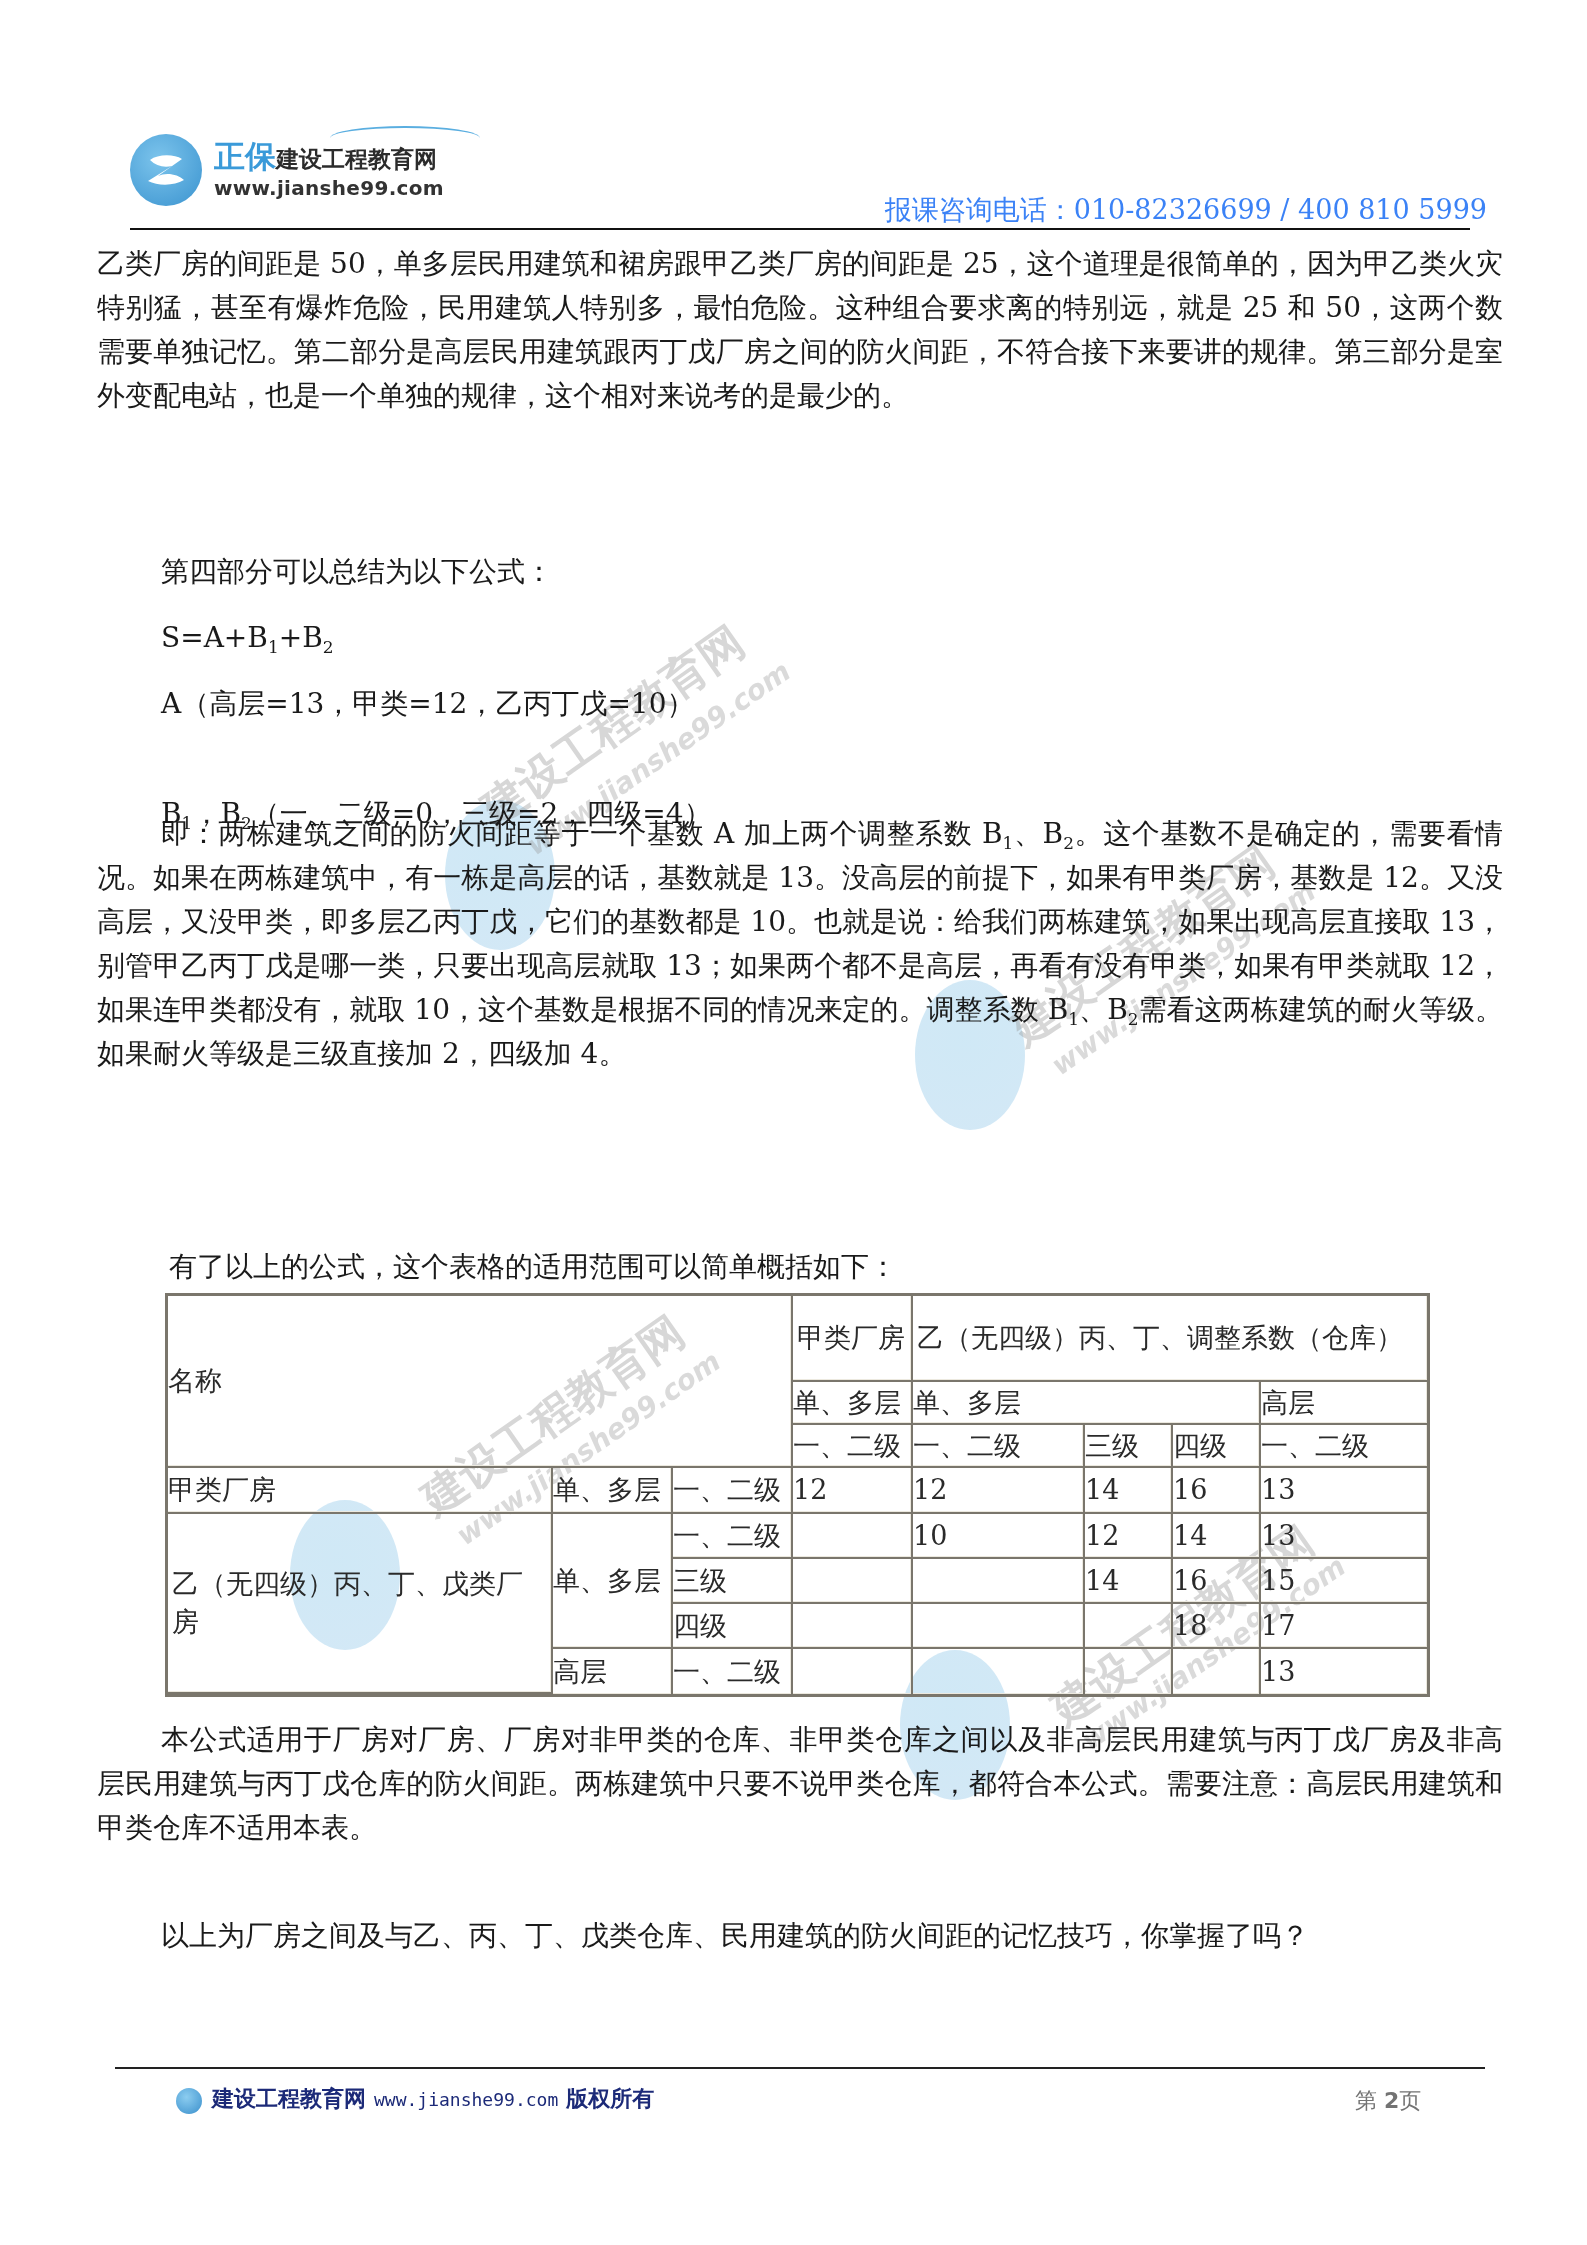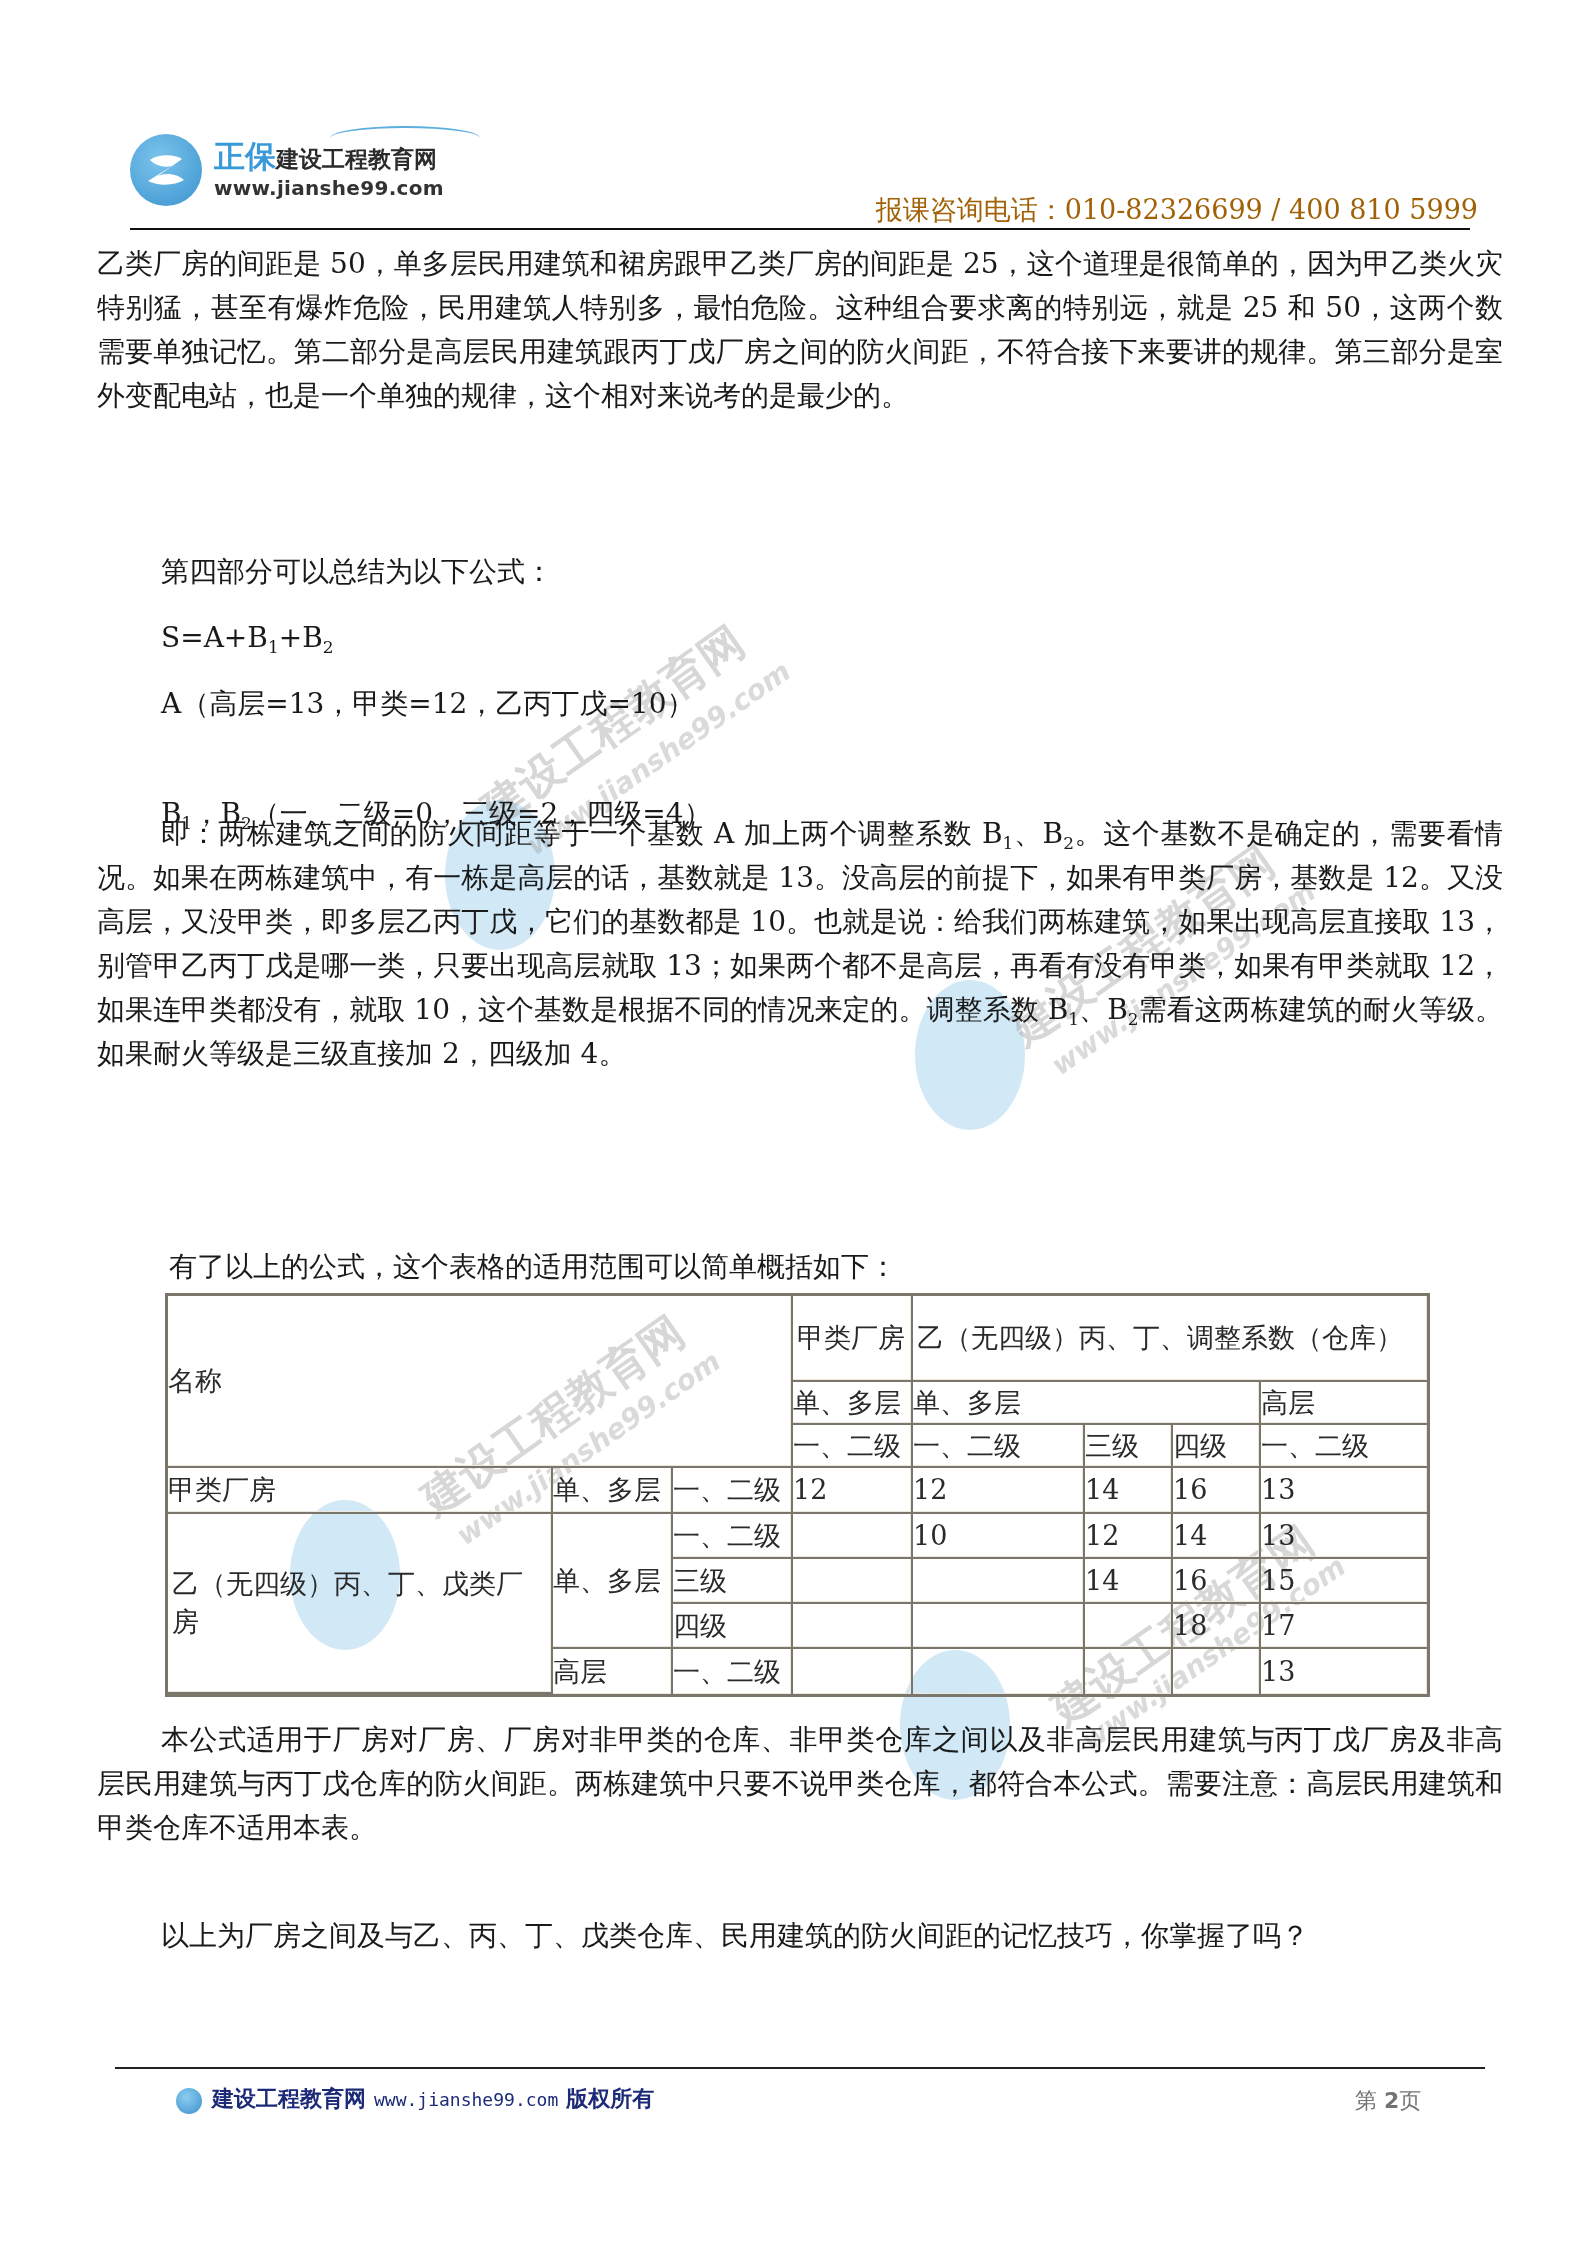--- a/index.html
+++ b/index.html
@@ -14,21 +14,21 @@
   .logo-z { position:absolute; left:14px; top:16px; width:44px; height:40px; }
   .logo-brand { position:absolute; left:84px; top:6px; font-family:"DejaVu Sans","Liberation Sans",sans-serif;
                 font-weight:bold; font-size:27px; white-space:nowrap; }
   .logo-brand .zb { color:#3a9ad9; font-size:31px; }
   .logo-brand .rest { color:#2b2b2b; font-size:23px; }
   .logo-arc { position:absolute; left:200px; top:-4px; width:150px; height:22px;
               border-top:2px solid #5aaee0; border-radius:50% 50% 0 0; }
   .logo-url { position:absolute; left:84px; top:46px; font-family:"DejaVu Sans","Liberation Sans",sans-serif;
               font-weight:bold; font-size:20px; color:#333; letter-spacing:0.3px; }
 
-  .hotline { right:109px; top:192px; font-size:27px; color:#a16207; white-space:nowrap;margin-left:14px; }
+  .hotline { right:100px; top:192px; font-size:27px; color:#3b82f6; white-space:nowrap;margin-left:14px; }
   .header-rule { left:130px; top:228px; width:1340px; height:2px; background:#111; }
 
   
   .text { left:97px; width:1406px; font-size:28px; line-height:44px; text-align:justify; text-align-last:left; }
   .indent { text-indent:64px; }
   .p1 { top:242px; }
   .formula { left:161px; font-size:28px; line-height:44px; white-space:nowrap; }
   sub { font-size:17px; vertical-align:-6px; line-height:0; }
 
   

